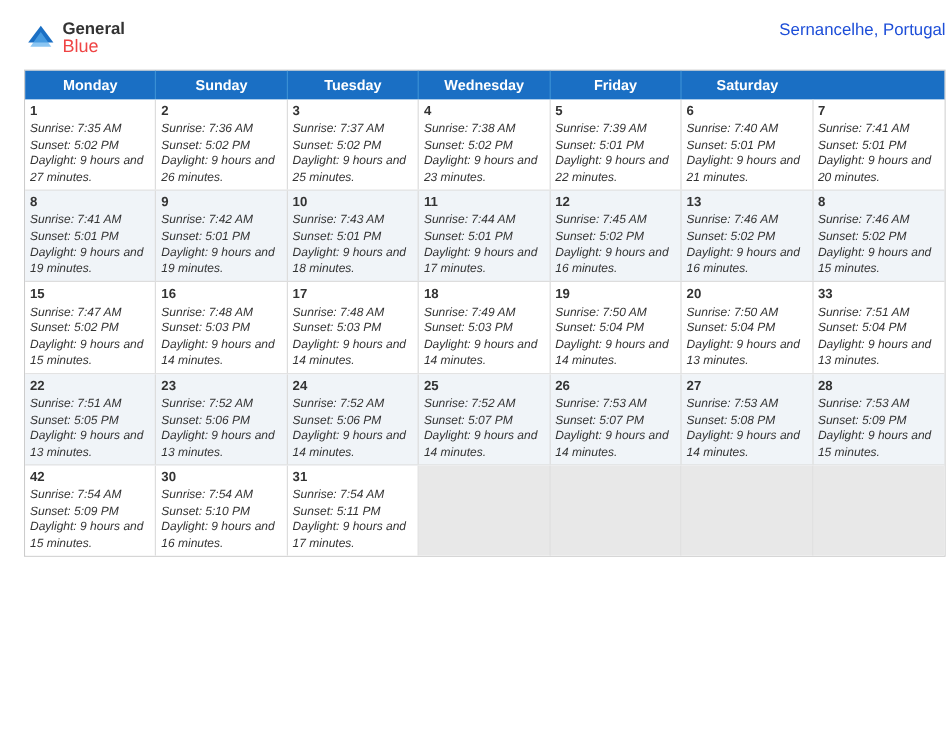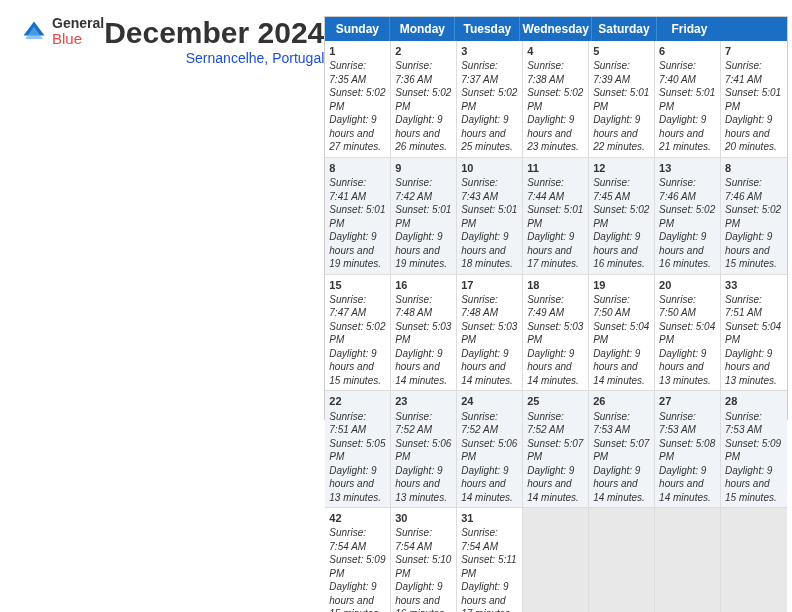--- a/index.html
+++ b/index.html
@@ -8,20 +8,21 @@
       height: 612px;
       font-family: Arial, sans-serif;
       background: #fff;
       overflow: hidden;
     }
     .page {
       width: 792px;
       height: 432px;
       padding: 16px 4px 12px 20px;
       display: flex;
+      flex-direction: column;
     }
     .header {
       display: flex;
       justify-content: space-between;
       align-items: flex-start;
       margin-bottom: 10px;
     }
     .logo {
       display: flex;
       align-items: center;
@@ -136,33 +137,32 @@
       <svg class="logo-icon" viewBox="0 0 32 32" xmlns="http://www.w3.org/2000/svg">
         <polygon points="16,4 28,20 4,20" fill="#1a6fc4"></polygon>
         <polygon points="16,10 26,24 6,24" fill="#5aaeee" opacity="0.7"></polygon>
       </svg>
       <div class="logo-text">
         <span class="logo-general">General</span>
         <span class="logo-blue">Blue</span>
       </div>
     </div>
     <div class="title-block">
-      <div class="month-title">December 2024</div>
       <div class="location">Sernancelhe, Portugal</div>
     </div>
   </div>
 
   <div class="calendar">
     <div class="cal-header">
-    <div class="cal-header-cell">Sunday</div>
-        <div class="cal-header-cell">Monday</div>
+    <div class="cal-header-cell">Monday</div>
+        <div class="cal-header-cell">Sunday</div>
         <div class="cal-header-cell">Tuesday</div>
         <div class="cal-header-cell">Wednesday</div>
+        <div class="cal-header-cell">Friday</div>
         <div class="cal-header-cell">Saturday</div>
-        <div class="cal-header-cell">Friday</div>
       </div>
     <div class="cal-body">
     <div class="cal-row">
           <div class="cal-cell"><span class="day-num">1</span><span class="cell-text">Sunrise: 7:35 AM<br>Sunset: 5:02 PM<br>Daylight: 9 hours and 27 minutes.</span></div>
           <div class="cal-cell"><span class="day-num">2</span><span class="cell-text">Sunrise: 7:36 AM<br>Sunset: 5:02 PM<br>Daylight: 9 hours and 26 minutes.</span></div>
           <div class="cal-cell"><span class="day-num">3</span><span class="cell-text">Sunrise: 7:37 AM<br>Sunset: 5:02 PM<br>Daylight: 9 hours and 25 minutes.</span></div>
           <div class="cal-cell"><span class="day-num">4</span><span class="cell-text">Sunrise: 7:38 AM<br>Sunset: 5:02 PM<br>Daylight: 9 hours and 23 minutes.</span></div>
           <div class="cal-cell"><span class="day-num">5</span><span class="cell-text">Sunrise: 7:39 AM<br>Sunset: 5:01 PM<br>Daylight: 9 hours and 22 minutes.</span></div>
           <div class="cal-cell"><span class="day-num">6</span><span class="cell-text">Sunrise: 7:40 AM<br>Sunset: 5:01 PM<br>Daylight: 9 hours and 21 minutes.</span></div>
           <div class="cal-cell"><span class="day-num">7</span><span class="cell-text">Sunrise: 7:41 AM<br>Sunset: 5:01 PM<br>Daylight: 9 hours and 20 minutes.</span></div>

